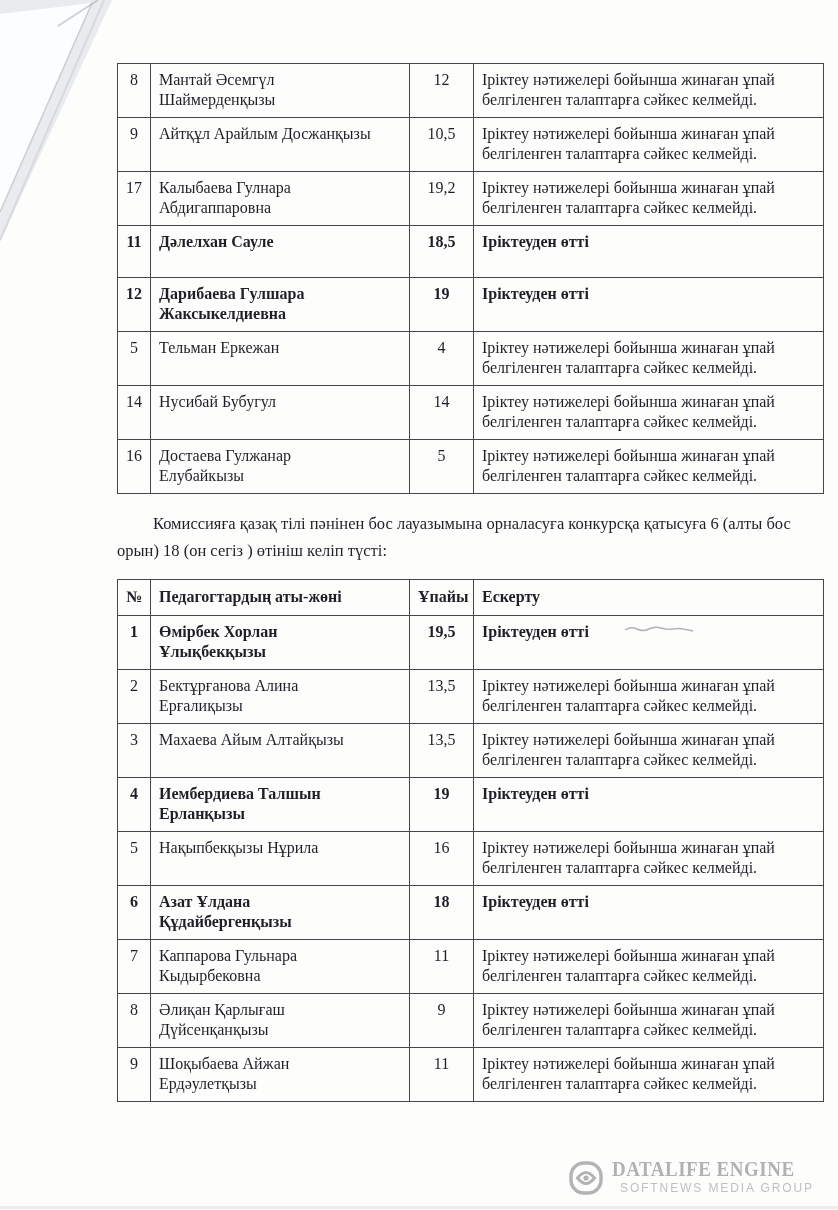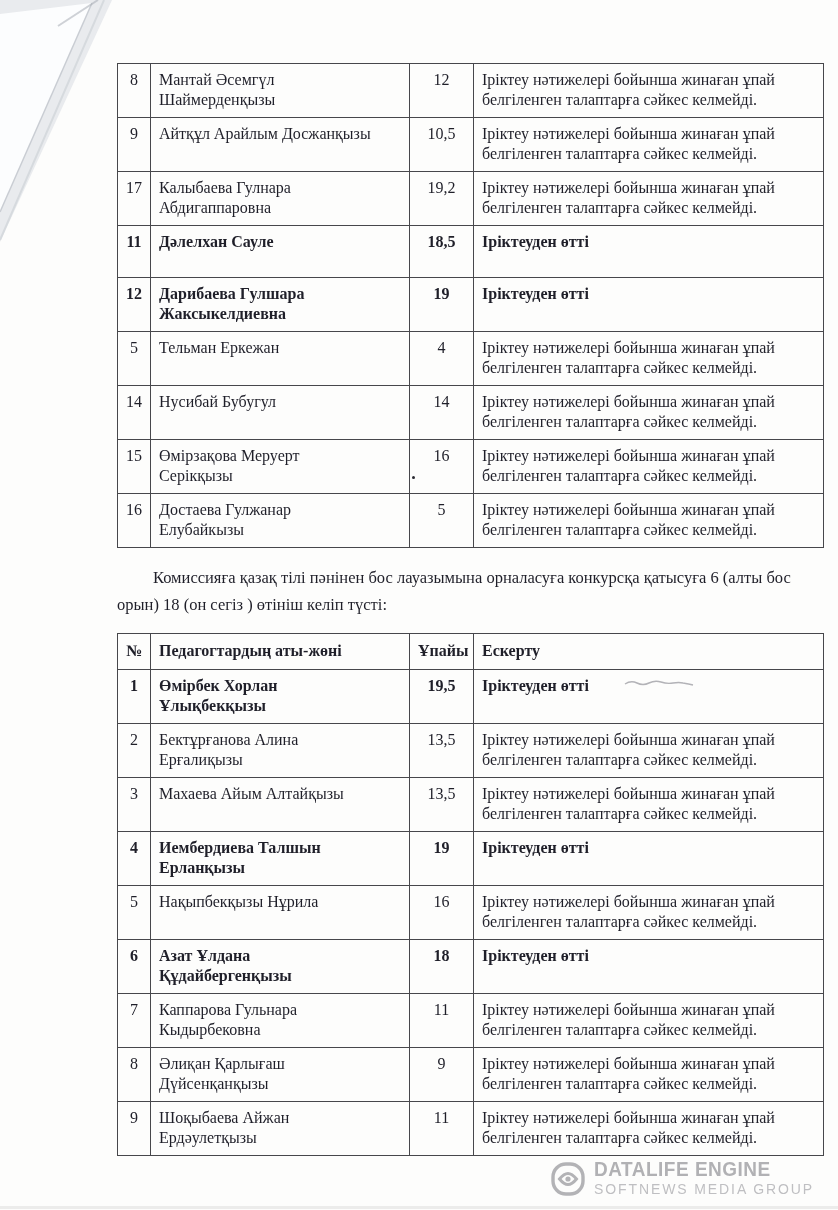--- a/index.html
+++ b/index.html
@@ -63,29 +63,30 @@
   .scribble{vertical-align:3px;margin-left:34px;}
 
   
   .watermark{
     position:absolute;
     top:1160px;right:24px;
     display:flex;align-items:center;gap:9px;
   }
   .wm-text{display:flex;flex-direction:column;}
   .wm-title{
-    font-family:Liberation Sans, sans-serif;
+    font-family:Liberation Serif, serif;
     font-weight:bold;font-size:19px;line-height:20px;
     letter-spacing:.5px;color:#b1b1b4;
     transform:scaleY(1.05);
   }
   .wm-sub{
     font-family:"Liberation Sans","DejaVu Sans",sans-serif;
-    font-size:14px;letter-spacing:1.9px;color:#bfbfc2;
+    font-size:12px;letter-spacing:1.9px;color:#bfbfc2;
     margin-top:1px;
+    margin-left:8px;
   }
   .bottom-edge{
     position:absolute;left:0;bottom:1px;width:838px;height:3px;
     background:#ececeb;
   }
 </style>
 </head>
 <body>
 
 <div class="page">
@@ -144,27 +145,20 @@
         <tr>
           <td class="num">5</td>
           <td class="name">Тельман Еркежан</td>
           <td class="score">4</td>
           <td class="remark">Іріктеу нәтижелері бойынша жинаған ұпай белгіленген талаптарға сәйкес келмейді.</td>
         </tr>
         <tr>
           <td class="num">14</td>
           <td class="name">Нусибай Бубугул</td>
           <td class="score">14</td>
-          <td class="remark">Іріктеу нәтижелері бойынша жинаған ұпай белгіленген талаптарға сәйкес келмейді.</td>
-        </tr>
-        <tr>
-          <td class="num">15</td>
-          <td class="name"><span style="white-space:pre-line">Өмірзақова Меруерт
-Серікқызы</span><span class="dot"></span></td>
-          <td class="score">16</td>
           <td class="remark">Іріктеу нәтижелері бойынша жинаған ұпай белгіленген талаптарға сәйкес келмейді.</td>
         </tr>
         <tr>
           <td class="num">16</td>
           <td class="name">Достаева Гулжанар
 Елубайкызы</td>
           <td class="score">5</td>
           <td class="remark">Іріктеу нәтижелері бойынша жинаған ұпай белгіленген талаптарға сәйкес келмейді.</td>
         </tr>
       </tbody>

